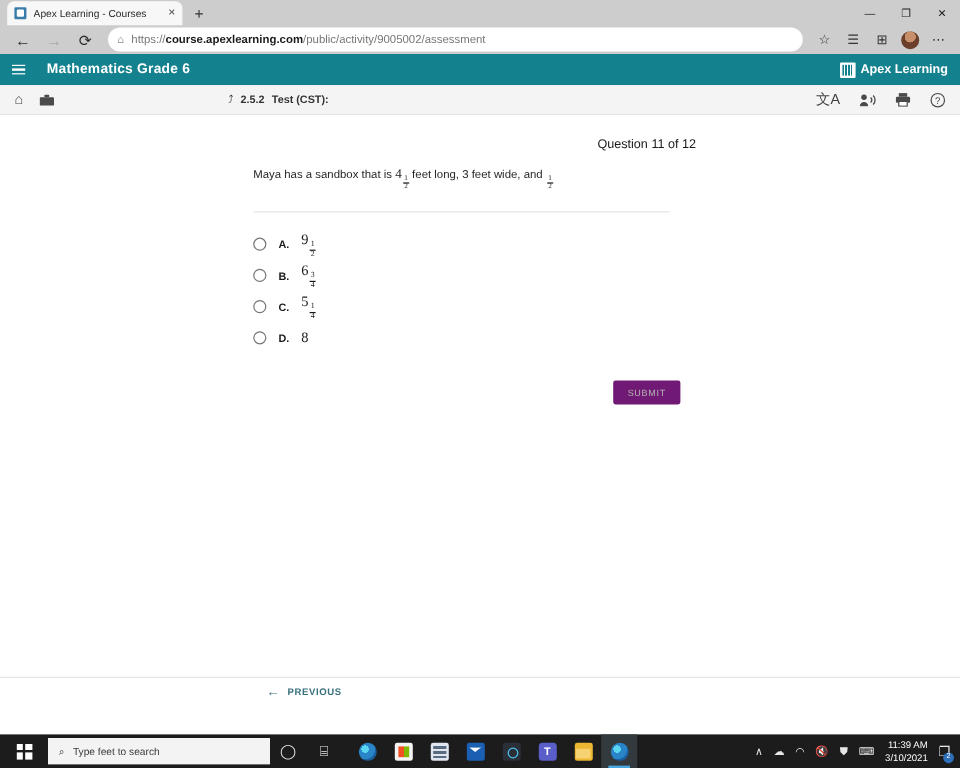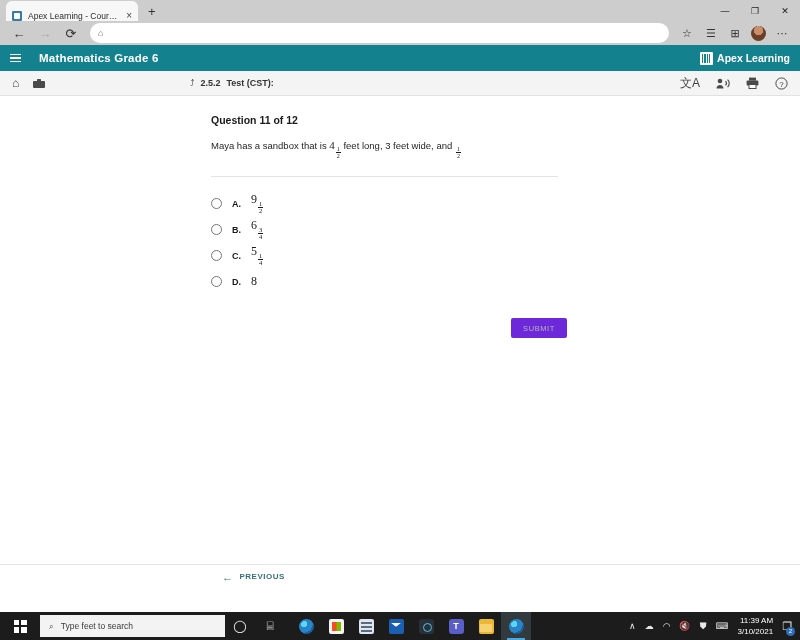--- a/index.html
+++ b/index.html
@@ -8,22 +8,22 @@
     font-family: "Liberation Sans", sans-serif;
     background: #ffffff;
     overflow: hidden;
   }
   .screen { position: relative; width: 800px; height: 640px; }
 
   
   .browser-chrome { background: #cdcdcd; height: 45px; position: relative; }
   .tabstrip { height: 21px; display: flex; align-items: flex-end; padding-left: 6px; }
   .tab {
-    display: flex; align-items: flex-end; gap: 6px;
-    background: #f7f7f7; height: 20px; width: 132px;
+    display: flex; align-items: center; gap: 6px;
+    background: #f7f7f7; height: 20px; width: 146px;
     border-radius: 6px 6px 0 0; padding: 0 6px;
     font-size: 8.5px; color: #2b2b2b; position: relative;
   }
   .tab-favicon {
     width: 10px; height: 10px; background: #3a7ca8; border-radius: 1px;
     flex: 0 0 auto; position: relative;
   }
   .tab-favicon::after {
     content: ""; position: absolute; left: 2px; top: 2px;
     width: 6px; height: 6px; background: #ffffff; border-radius: 1px;
@@ -93,21 +93,21 @@
     font-size: 9px; color: #333;
   }
   .bc-num { font-weight: bold; text-align: right; }
   .bc-label { font-weight: bold; }
   .bc-sub { color: #555; margin-top: 36px; }
   .subbar-right { margin-left: auto; display: flex; align-items: center; gap: 16px; }
 
   
   .content { background: #fff; height: 492px; position: relative; }
   .qwrap { padding-left: 211px; padding-top: 18px; width: 580px; }
-  .q-title { font-size: 10.5px; font-weight: bold; color: #1a1a1a; }
+  .q-title { font-size: 10.5px; font-weight: normal; color: #1a1a1a; text-align: right; }
   .q-text { font-size: 9.5px; color: #262626; line-height: 17px; margin-top: 11px; width: 340px; }
   .divider { border-top: 1px solid #e4e4e4; margin-top: 16px; width: 347px; }
 
   .choices { margin-top: 14px; }
   .choice { display: flex; align-items: center; gap: 10px; height: 26px; cursor: pointer; }
   .radio {
     width: 11px; height: 11px; border: 1.3px solid #767676; border-radius: 50%;
     flex: 0 0 auto; background: #fff;
   }
   .choice-letter { font-size: 9px; font-weight: bold; color: #1a1a1a; }
@@ -115,21 +115,21 @@
 
   .frac { display: inline-flex; flex-direction: column; vertical-align: -0.35em;
           font-size: 6.5px; line-height: 1.05; text-align: center; margin-left: 1px; }
   .frac .num { border-bottom: 0.8px solid #1a1a1a; padding: 0 1px; }
   .frac .den { padding: 0 1px; }
   .q-text .frac { font-size: 6px; }
   .q-text .mixed { font-family: "Liberation Serif", serif; font-size: 11px; }
 
   .submit-row { margin-top: 22px; padding-left: 300px; }
   .submit-btn {
-    width: 56px; height: 20px; background: #6d28d9; color: #b6b6b6;
+    width: 56px; height: 20px; background: #701a75; color: #b6b6b6;
     font-size: 7.5px; letter-spacing: .6px; border: none; border-radius: 2px;
     cursor: default; font-family: "Liberation Sans", sans-serif;
   }
 
   
   .footer {
     position: absolute; bottom: 0; left: 0; right: 0; height: 24px;
     background: #fff; border-top: 1px solid #e4e4e4; display: flex; align-items: center;
   }
   .prev-link {
@@ -210,20 +210,21 @@
       <div>—</div>
       <div>❐</div>
       <div>✕</div>
     </div>
     <div class="navbar">
       <div class="nav-btn">←</div>
       <div class="nav-btn disabled">→</div>
       <div class="nav-btn">⟳</div>
       <div class="urlbar">
         <span class="lock-icon">⌂</span>
+        <span class="url-text"><span>https://</span><b>course.apexlearning.com</b><span>/public/activity/9005002/assessment</span></span>
       </div>
       <div class="chrome-icon">☆</div>
       <div class="chrome-icon">☰</div>
       <div class="chrome-icon">⊞</div>
       <div class="avatar-btn"></div>
       <div class="chrome-icon">⋯</div>
     </div>
   </div>
 
   <div class="app-header">

